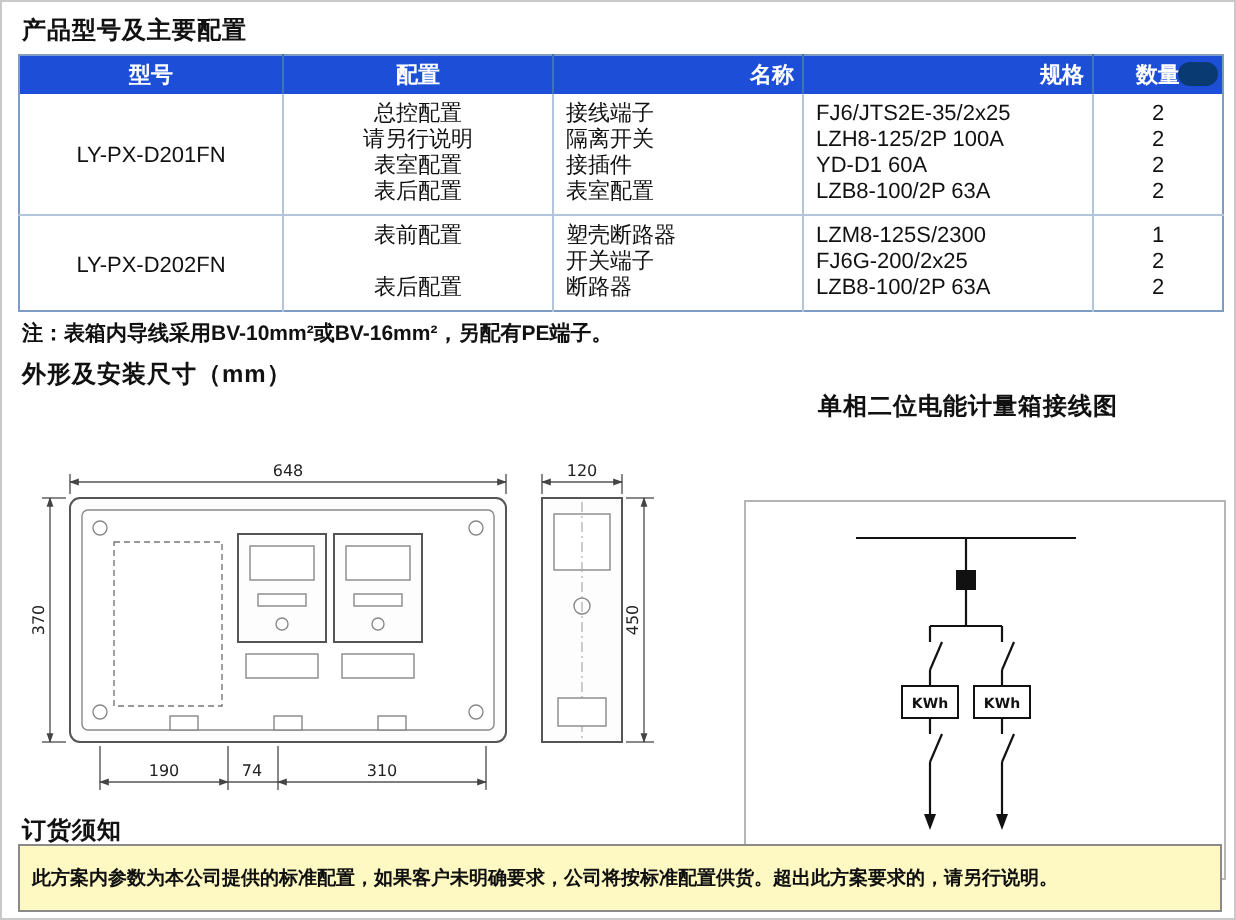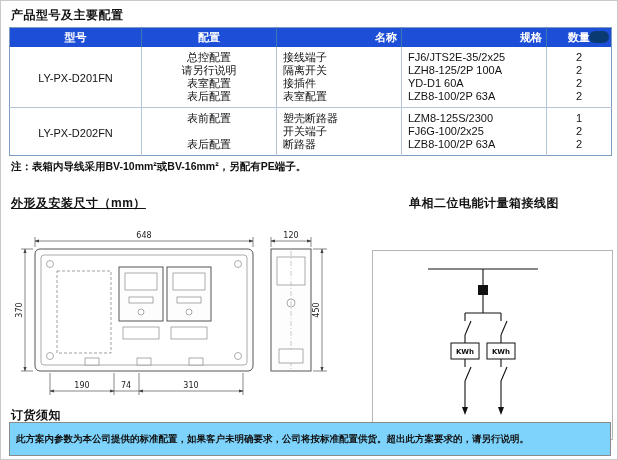--- a/index.html
+++ b/index.html
@@ -34,21 +34,21 @@
   .dimtxt text { font-size:8px; fill:#222; font-family:"DejaVu Sans",sans-serif; }
 
   
   .wiring-box { width:241px; height:190px; border:1px solid #b5b5b5; background:#fff;margin-top:39px; }
   .wire line { stroke:#111; stroke-width:1.1; }
   .wire .blk { fill:#111; stroke:none; }
   .wire .box { fill:#fff; stroke:#111; stroke-width:1; }
   .kwh { font-size:7px; font-weight:bold; fill:#111; font-family:"DejaVu Sans",sans-serif; }
 
   
-  .order-box { width:602px; height:34px; border:1px solid #8a8a8a; background:#7dd3fc; padding:10px 6px 0 6px; }
+  .order-box { width:602px; height:34px; border:1px solid #8a8a8a; background:#fef9c3; padding:10px 6px 0 6px; }
   .order-text { font-size:9.5px; font-weight:bold; color:#111; white-space:nowrap; }
 </style>
 </head>
 <body>
 
 <div class="page">
 
   <div class="abs sec-title" style="left:10px; top:6px;">产品型号及主要配置</div>
 
   <table class="abs cfg-table" style="left:8px; top:26px;">
@@ -97,37 +97,37 @@
       <tr class="gf gb">
         <td class="c" rowspan="3">LY-PX-D202FN</td>
         <td class="c col-line">表前配置</td>
         <td class="l col-line">塑壳断路器</td>
         <td class="l col-line">LZM8-125S/2300</td>
         <td class="c col-line">1</td>
       </tr>
       <tr>
         <td class="c col-line"></td>
         <td class="l col-line">开关端子</td>
-        <td class="l col-line">FJ6G-100/2x25</td>
+        <td class="l col-line">FJ6G-200/2x25</td>
         <td class="c col-line">2</td>
       </tr>
       <tr class="gl">
         <td class="c col-line">表后配置</td>
         <td class="l col-line">断路器</td>
         <td class="l col-line">LZB8-100/2P 63A</td>
         <td class="c col-line">2</td>
       </tr>
     </tbody>
   </table>
 
   <div class="abs hdr-pill" style="left:588px; top:30px;"></div>
 
   <div class="abs note-line" style="left:10px; top:159px;">注：表箱内导线采用BV-10mm²或BV-16mm²，另配有PE端子。</div>
 
-  <div class="abs sec-title" style="left:10px; top:194px;text-decoration:underline;">外形及安装尺寸（mm）</div>
+  <div class="abs sec-title" style="left:10px; top:178px;">外形及安装尺寸（mm）</div>
   <div class="abs sec-title" style="left:372px; top:194px;margin-left:36px;">单相二位电能计量箱接线图</div>
 
   <svg class="abs" style="left:4px; top:210px;" width="360" height="192" viewBox="0 0 360 192">
     <defs>
       <marker id="arr" viewBox="0 0 10 10" refX="9" refY="5" markerWidth="7" markerHeight="7" orient="auto-start-reverse">
         <path d="M0,1.5 L10,5 L0,8.5 z" fill="#444"></path>
       </marker>
     </defs>
     <g class="draw">
       <rect x="30" y="38" width="218" height="122" rx="5"></rect>

